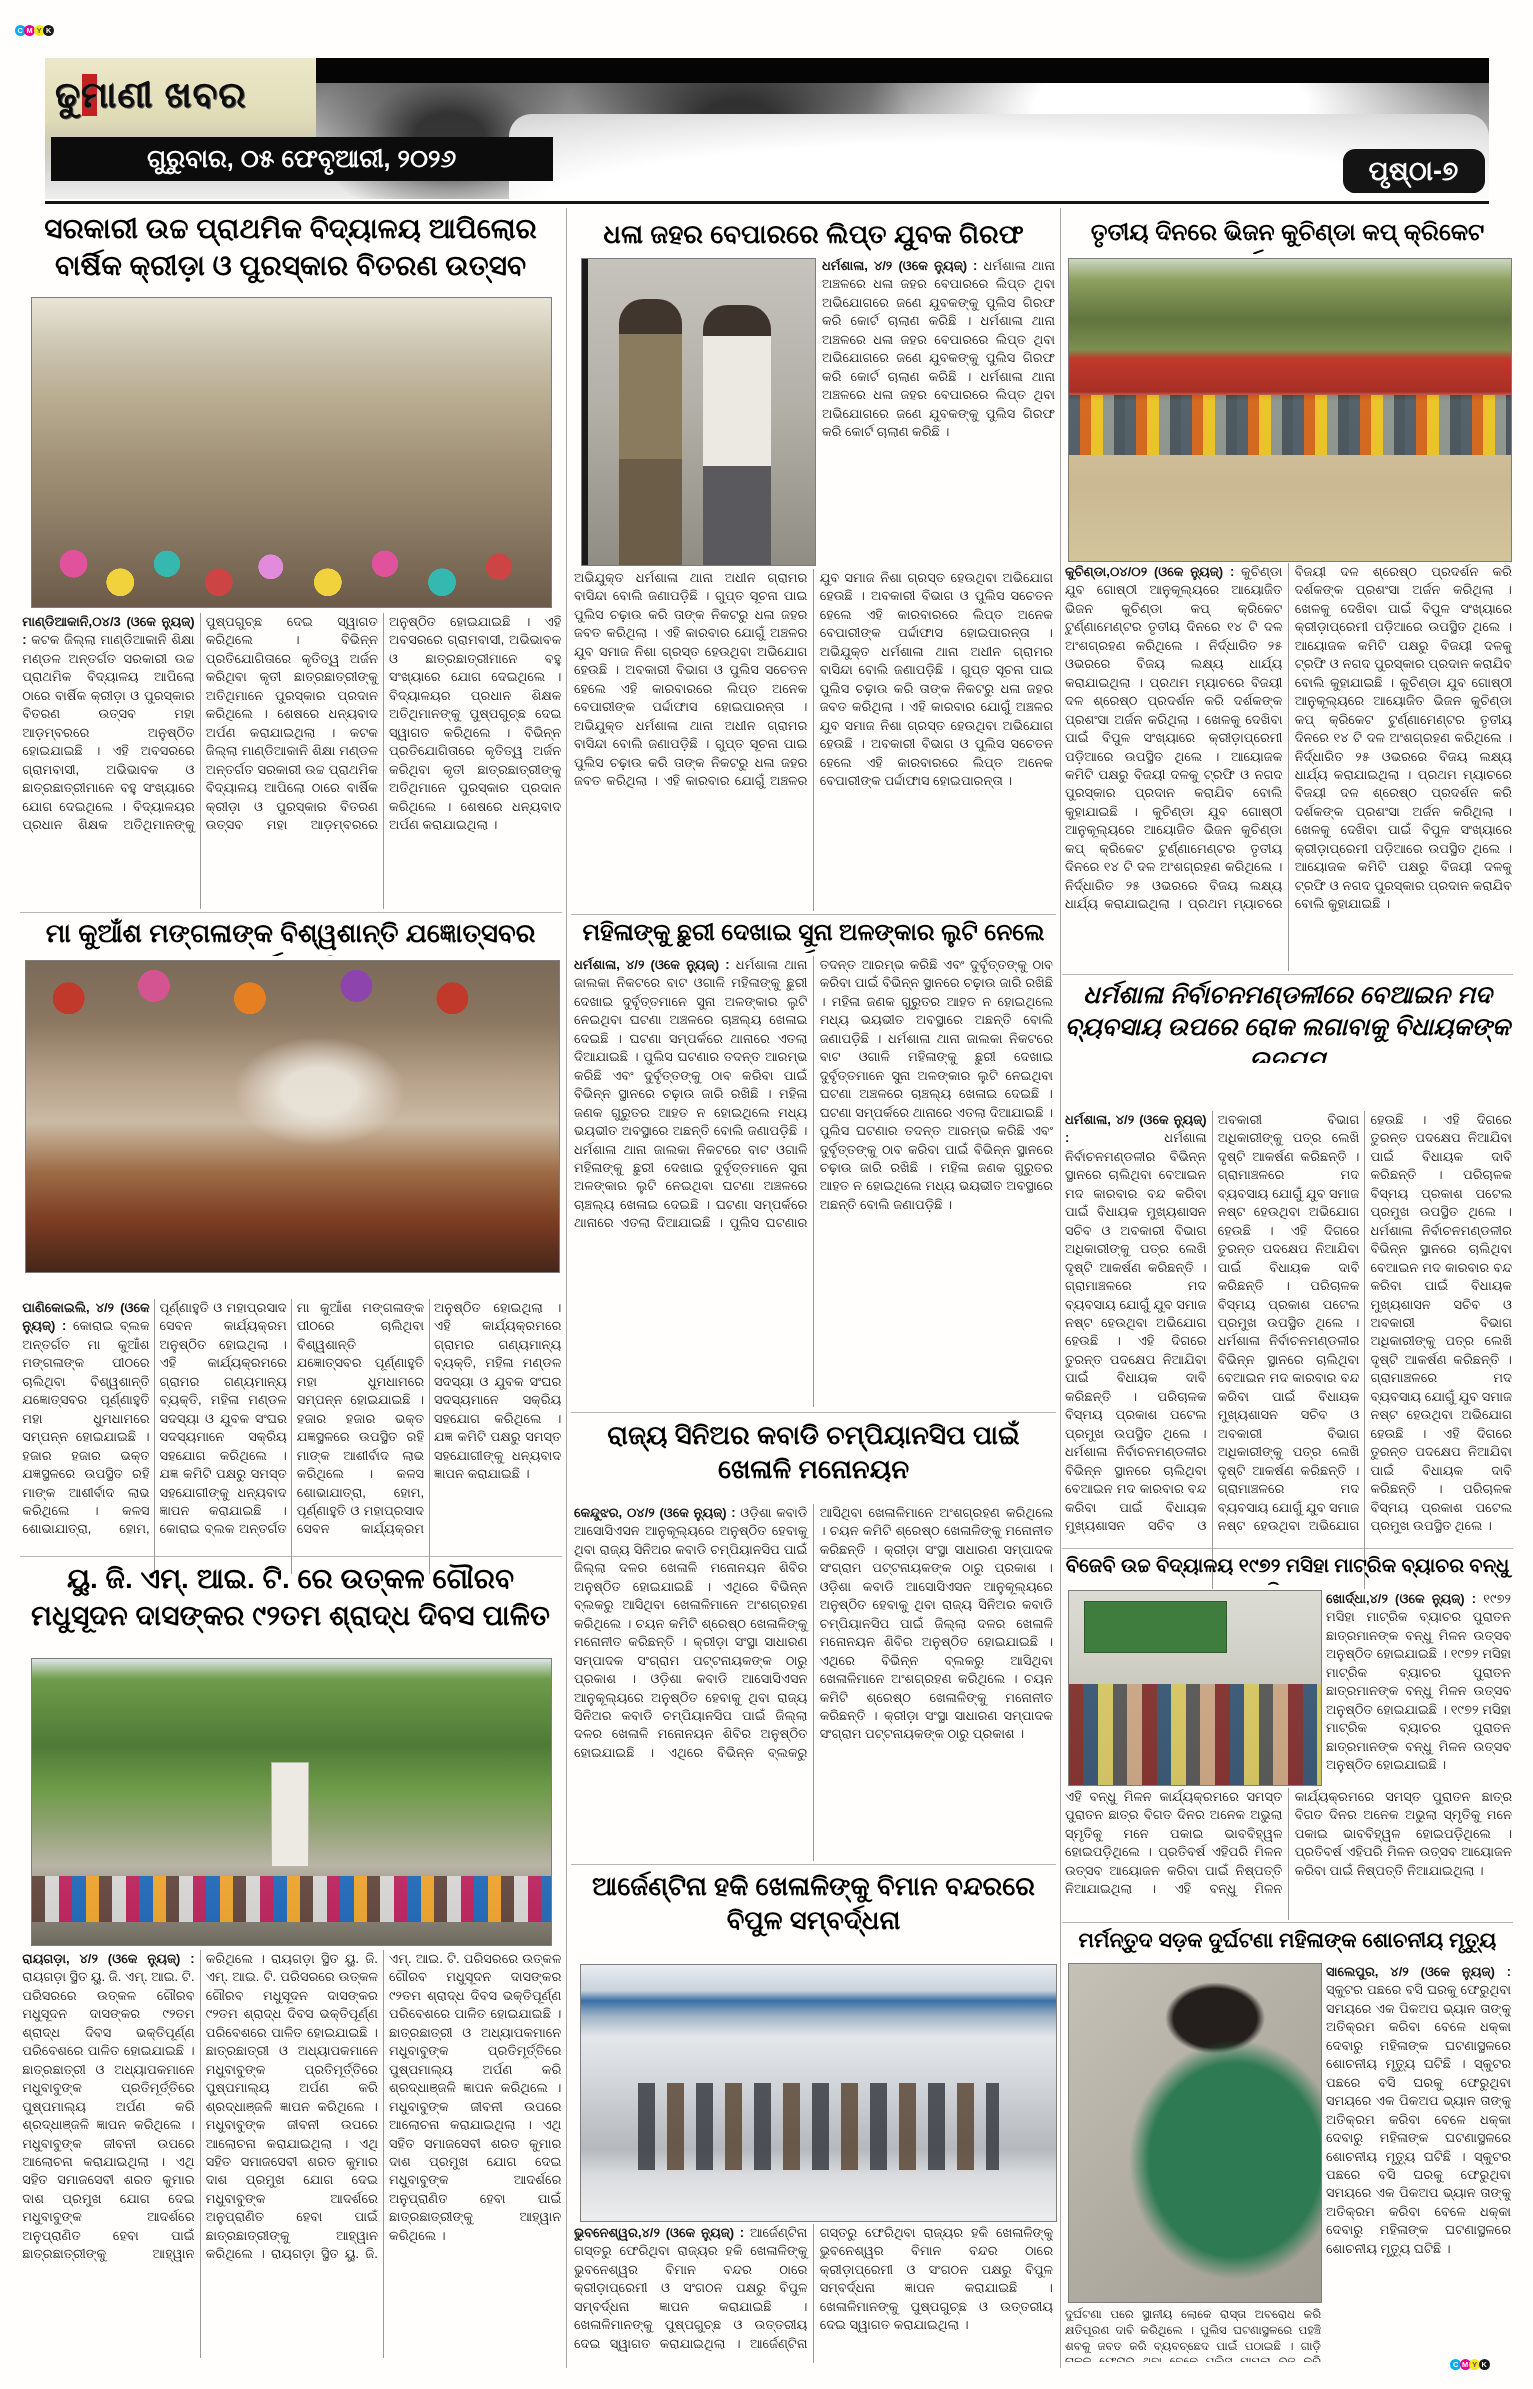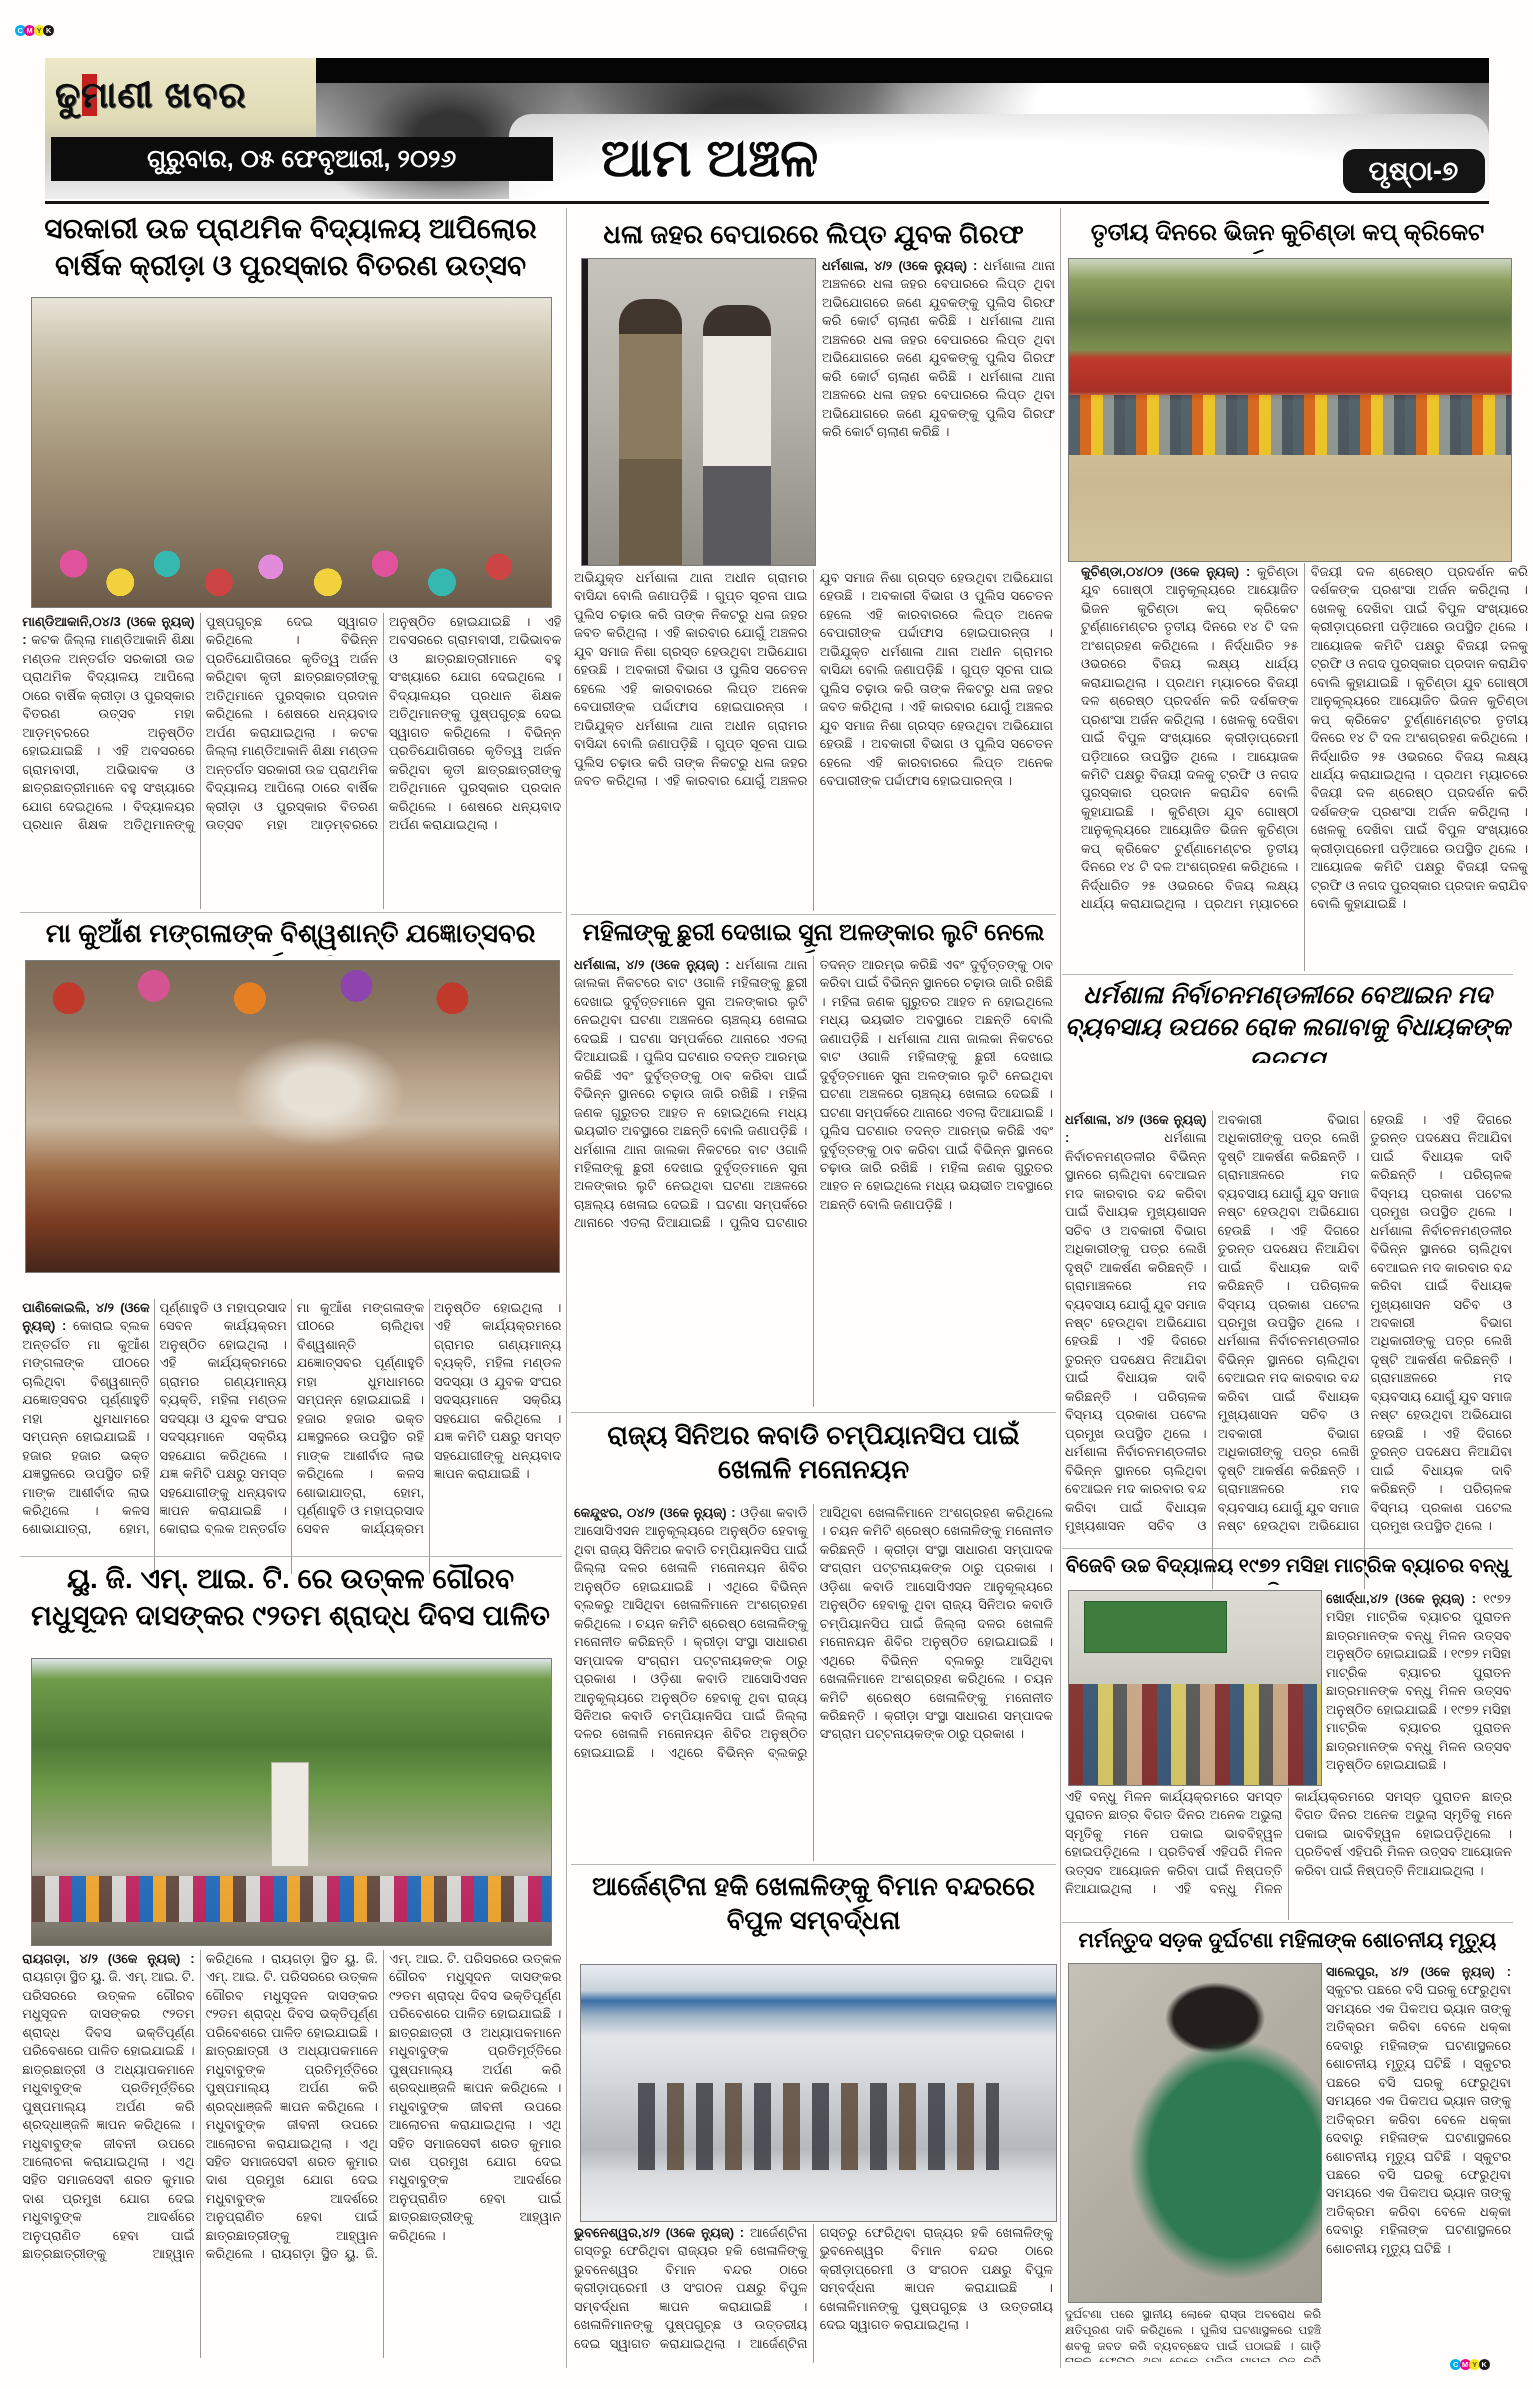--- a/index.html
+++ b/index.html
@@ -112,21 +112,20 @@
   <div id="masthead" class="abs">
     <div id="masthead-topbar" class="abs"></div>
     <div id="masthead-photo" class="abs"></div>
     <div id="masthead-cloud" class="abs"></div>
     <div id="logo-panel" class="abs">
       <div id="logo-text">ଢୁମାଣୀ ଖବର</div>
     </div>
     <div id="date-bar" class="abs">
       <span>ଗୁରୁବାର, ୦୫ ଫେବୃଆରୀ, ୨୦୨୬</span>
     </div>
-    <div id="page-title" class="abs">ଆମ ଅଞ୍ଚଳ</div>
     <div id="page-chip" class="abs">
       <span>ପୃଷ୍ଠା-୭</span>
     </div>
   </div>
   <div id="masthead-rule" class="abs"></div>
 
   <div class="abs vrule" style="left:566px;top:208px;height:2160px;"></div>
   <div class="abs vrule" style="left:1060px;top:208px;height:2160px;"></div>
   <div class="abs hrule" style="left:19.5px;top:912px;width:542px;"></div>
   <div class="abs hrule" style="left:19.5px;top:1556px;width:542px;"></div>
@@ -192,21 +191,21 @@
   </div>
   <div class="abs tbox cols2" style="left:574px;top:2224px;width:479px;height:139px;">
     <b>ଭୁବନେଶ୍ୱର,୪/୨ (ଓକେ ନ୍ୟୁଜ୍) :</b>
     <span>ଆର୍ଜେଣ୍ଟିନା ଗସ୍ତରୁ ଫେରିଥିବା ରାଜ୍ୟର ହକି ଖେଳାଳିଙ୍କୁ ଭୁବନେଶ୍ୱର ବିମାନ ବନ୍ଦର ଠାରେ କ୍ରୀଡ଼ାପ୍ରେମୀ ଓ ସଂଗଠନ ପକ୍ଷରୁ ବିପୁଳ ସମ୍ବର୍ଦ୍ଧନା ଜ୍ଞାପନ କରାଯାଇଛି । ଖେଳାଳିମାନଙ୍କୁ ପୁଷ୍ପଗୁଚ୍ଛ ଓ ଉତ୍ତରୀୟ ଦେଇ ସ୍ୱାଗତ କରାଯାଇଥିଲା । ଆର୍ଜେଣ୍ଟିନା ଗସ୍ତରୁ ଫେରିଥିବା ରାଜ୍ୟର ହକି ଖେଳାଳିଙ୍କୁ ଭୁବନେଶ୍ୱର ବିମାନ ବନ୍ଦର ଠାରେ କ୍ରୀଡ଼ାପ୍ରେମୀ ଓ ସଂଗଠନ ପକ୍ଷରୁ ବିପୁଳ ସମ୍ବର୍ଦ୍ଧନା ଜ୍ଞାପନ କରାଯାଇଛି । ଖେଳାଳିମାନଙ୍କୁ ପୁଷ୍ପଗୁଚ୍ଛ ଓ ଉତ୍ତରୀୟ ଦେଇ ସ୍ୱାଗତ କରାଯାଇଥିଲା ।</span>
   </div>
 
   <div class="abs headline" style="left:1062px;top:217px;width:451px;height:37px;font-size:23.5px;">ତୃତୀୟ ଦିନରେ ଭିଜନ କୁଚିଣ୍ଡା କପ୍ କ୍ରିକେଟ ଟୁର୍ଣ୍ଣାମେଣ୍ଟ</div>
   <div id="p3" class="abs photo" style="left:1068px;top:258px;width:442px;height:302px;">
     <div class="crowd"></div>
   </div>
-  <div class="abs tbox cols2" style="left:1065px;top:563px;width:447px;height:408px;margin-left:16px;">
+  <div class="abs tbox cols2" style="left:1065px;top:563px;width:447px;height:408px;">
     <b>କୁଚିଣ୍ଡା,୦୪/୦୨ (ଓକେ ନ୍ୟୁଜ୍) :</b>
     <span>କୁଚିଣ୍ଡା ଯୁବ ଗୋଷ୍ଠୀ ଆନୁକୂଲ୍ୟରେ ଆୟୋଜିତ ଭିଜନ କୁଚିଣ୍ଡା କପ୍ କ୍ରିକେଟ ଟୁର୍ଣ୍ଣାମେଣ୍ଟର ତୃତୀୟ ଦିନରେ ୧୪ ଟି ଦଳ ଅଂଶଗ୍ରହଣ କରିଥିଲେ । ନିର୍ଦ୍ଧାରିତ ୨୫ ଓଭରରେ ବିଜୟ ଲକ୍ଷ୍ୟ ଧାର୍ଯ୍ୟ କରାଯାଇଥିଲା । ପ୍ରଥମ ମ୍ୟାଚରେ ବିଜୟୀ ଦଳ ଶ୍ରେଷ୍ଠ ପ୍ରଦର୍ଶନ କରି ଦର୍ଶକଙ୍କ ପ୍ରଶଂସା ଅର୍ଜନ କରିଥିଲା । ଖେଳକୁ ଦେଖିବା ପାଇଁ ବିପୁଳ ସଂଖ୍ୟାରେ କ୍ରୀଡ଼ାପ୍ରେମୀ ପଡ଼ିଆରେ ଉପସ୍ଥିତ ଥିଲେ । ଆୟୋଜକ କମିଟି ପକ୍ଷରୁ ବିଜୟୀ ଦଳକୁ ଟ୍ରଫି ଓ ନଗଦ ପୁରସ୍କାର ପ୍ରଦାନ କରାଯିବ ବୋଲି କୁହାଯାଇଛି । କୁଚିଣ୍ଡା ଯୁବ ଗୋଷ୍ଠୀ ଆନୁକୂଲ୍ୟରେ ଆୟୋଜିତ ଭିଜନ କୁଚିଣ୍ଡା କପ୍ କ୍ରିକେଟ ଟୁର୍ଣ୍ଣାମେଣ୍ଟର ତୃତୀୟ ଦିନରେ ୧୪ ଟି ଦଳ ଅଂଶଗ୍ରହଣ କରିଥିଲେ । ନିର୍ଦ୍ଧାରିତ ୨୫ ଓଭରରେ ବିଜୟ ଲକ୍ଷ୍ୟ ଧାର୍ଯ୍ୟ କରାଯାଇଥିଲା । ପ୍ରଥମ ମ୍ୟାଚରେ ବିଜୟୀ ଦଳ ଶ୍ରେଷ୍ଠ ପ୍ରଦର୍ଶନ କରି ଦର୍ଶକଙ୍କ ପ୍ରଶଂସା ଅର୍ଜନ କରିଥିଲା । ଖେଳକୁ ଦେଖିବା ପାଇଁ ବିପୁଳ ସଂଖ୍ୟାରେ କ୍ରୀଡ଼ାପ୍ରେମୀ ପଡ଼ିଆରେ ଉପସ୍ଥିତ ଥିଲେ । ଆୟୋଜକ କମିଟି ପକ୍ଷରୁ ବିଜୟୀ ଦଳକୁ ଟ୍ରଫି ଓ ନଗଦ ପୁରସ୍କାର ପ୍ରଦାନ କରାଯିବ ବୋଲି କୁହାଯାଇଛି । କୁଚିଣ୍ଡା ଯୁବ ଗୋଷ୍ଠୀ ଆନୁକୂଲ୍ୟରେ ଆୟୋଜିତ ଭିଜନ କୁଚିଣ୍ଡା କପ୍ କ୍ରିକେଟ ଟୁର୍ଣ୍ଣାମେଣ୍ଟର ତୃତୀୟ ଦିନରେ ୧୪ ଟି ଦଳ ଅଂଶଗ୍ରହଣ କରିଥିଲେ । ନିର୍ଦ୍ଧାରିତ ୨୫ ଓଭରରେ ବିଜୟ ଲକ୍ଷ୍ୟ ଧାର୍ଯ୍ୟ କରାଯାଇଥିଲା । ପ୍ରଥମ ମ୍ୟାଚରେ ବିଜୟୀ ଦଳ ଶ୍ରେଷ୍ଠ ପ୍ରଦର୍ଶନ କରି ଦର୍ଶକଙ୍କ ପ୍ରଶଂସା ଅର୍ଜନ କରିଥିଲା । ଖେଳକୁ ଦେଖିବା ପାଇଁ ବିପୁଳ ସଂଖ୍ୟାରେ କ୍ରୀଡ଼ାପ୍ରେମୀ ପଡ଼ିଆରେ ଉପସ୍ଥିତ ଥିଲେ । ଆୟୋଜକ କମିଟି ପକ୍ଷରୁ ବିଜୟୀ ଦଳକୁ ଟ୍ରଫି ଓ ନଗଦ ପୁରସ୍କାର ପ୍ରଦାନ କରାଯିବ ବୋଲି କୁହାଯାଇଛି ।</span>
   </div>
 
   <div class="abs headline" style="left:1062px;top:979px;width:451px;height:84px;font-size:24.6px;font-style:italic;">ଧର୍ମଶାଳା ନିର୍ବାଚନମଣ୍ଡଳୀରେ ବେଆଇନ ମଦ ବ୍ୟବସାୟ ଉପରେ ରୋକ ଲଗାବାକୁ ବିଧାୟକଙ୍କ ଉଦ୍ୟମ</div>
   <div class="abs tbox cols3" style="left:1065px;top:1067px;width:447px;height:478px;margin-top:44px;">
     <b>ଧର୍ମଶାଳା, ୪/୨ (ଓକେ ନ୍ୟୁଜ୍) :</b>
     <span>ଧର୍ମଶାଳା ନିର୍ବାଚନମଣ୍ଡଳୀର ବିଭିନ୍ନ ସ୍ଥାନରେ ଚାଲିଥିବା ବେଆଇନ ମଦ କାରବାର ବନ୍ଦ କରିବା ପାଇଁ ବିଧାୟକ ମୁଖ୍ୟଶାସନ ସଚିବ ଓ ଅବକାରୀ ବିଭାଗ ଅଧିକାରୀଙ୍କୁ ପତ୍ର ଲେଖି ଦୃଷ୍ଟି ଆକର୍ଷଣ କରିଛନ୍ତି । ଗ୍ରାମାଞ୍ଚଳରେ ମଦ ବ୍ୟବସାୟ ଯୋଗୁଁ ଯୁବ ସମାଜ ନଷ୍ଟ ହେଉଥିବା ଅଭିଯୋଗ ହେଉଛି । ଏହି ଦିଗରେ ତୁରନ୍ତ ପଦକ୍ଷେପ ନିଆଯିବା ପାଇଁ ବିଧାୟକ ଦାବି କରିଛନ୍ତି । ପରିଚାଳକ ବିସ୍ମୟ ପ୍ରକାଶ ପଟେଲ ପ୍ରମୁଖ ଉପସ୍ଥିତ ଥିଲେ । ଧର୍ମଶାଳା ନିର୍ବାଚନମଣ୍ଡଳୀର ବିଭିନ୍ନ ସ୍ଥାନରେ ଚାଲିଥିବା ବେଆଇନ ମଦ କାରବାର ବନ୍ଦ କରିବା ପାଇଁ ବିଧାୟକ ମୁଖ୍ୟଶାସନ ସଚିବ ଓ ଅବକାରୀ ବିଭାଗ ଅଧିକାରୀଙ୍କୁ ପତ୍ର ଲେଖି ଦୃଷ୍ଟି ଆକର୍ଷଣ କରିଛନ୍ତି । ଗ୍ରାମାଞ୍ଚଳରେ ମଦ ବ୍ୟବସାୟ ଯୋଗୁଁ ଯୁବ ସମାଜ ନଷ୍ଟ ହେଉଥିବା ଅଭିଯୋଗ ହେଉଛି । ଏହି ଦିଗରେ ତୁରନ୍ତ ପଦକ୍ଷେପ ନିଆଯିବା ପାଇଁ ବିଧାୟକ ଦାବି କରିଛନ୍ତି । ପରିଚାଳକ ବିସ୍ମୟ ପ୍ରକାଶ ପଟେଲ ପ୍ରମୁଖ ଉପସ୍ଥିତ ଥିଲେ । ଧର୍ମଶାଳା ନିର୍ବାଚନମଣ୍ଡଳୀର ବିଭିନ୍ନ ସ୍ଥାନରେ ଚାଲିଥିବା ବେଆଇନ ମଦ କାରବାର ବନ୍ଦ କରିବା ପାଇଁ ବିଧାୟକ ମୁଖ୍ୟଶାସନ ସଚିବ ଓ ଅବକାରୀ ବିଭାଗ ଅଧିକାରୀଙ୍କୁ ପତ୍ର ଲେଖି ଦୃଷ୍ଟି ଆକର୍ଷଣ କରିଛନ୍ତି । ଗ୍ରାମାଞ୍ଚଳରେ ମଦ ବ୍ୟବସାୟ ଯୋଗୁଁ ଯୁବ ସମାଜ ନଷ୍ଟ ହେଉଥିବା ଅଭିଯୋଗ ହେଉଛି । ଏହି ଦିଗରେ ତୁରନ୍ତ ପଦକ୍ଷେପ ନିଆଯିବା ପାଇଁ ବିଧାୟକ ଦାବି କରିଛନ୍ତି । ପରିଚାଳକ ବିସ୍ମୟ ପ୍ରକାଶ ପଟେଲ ପ୍ରମୁଖ ଉପସ୍ଥିତ ଥିଲେ । ଧର୍ମଶାଳା ନିର୍ବାଚନମଣ୍ଡଳୀର ବିଭିନ୍ନ ସ୍ଥାନରେ ଚାଲିଥିବା ବେଆଇନ ମଦ କାରବାର ବନ୍ଦ କରିବା ପାଇଁ ବିଧାୟକ ମୁଖ୍ୟଶାସନ ସଚିବ ଓ ଅବକାରୀ ବିଭାଗ ଅଧିକାରୀଙ୍କୁ ପତ୍ର ଲେଖି ଦୃଷ୍ଟି ଆକର୍ଷଣ କରିଛନ୍ତି । ଗ୍ରାମାଞ୍ଚଳରେ ମଦ ବ୍ୟବସାୟ ଯୋଗୁଁ ଯୁବ ସମାଜ ନଷ୍ଟ ହେଉଥିବା ଅଭିଯୋଗ ହେଉଛି । ଏହି ଦିଗରେ ତୁରନ୍ତ ପଦକ୍ଷେପ ନିଆଯିବା ପାଇଁ ବିଧାୟକ ଦାବି କରିଛନ୍ତି । ପରିଚାଳକ ବିସ୍ମୟ ପ୍ରକାଶ ପଟେଲ ପ୍ରମୁଖ ଉପସ୍ଥିତ ଥିଲେ ।</span>
   </div>
 

